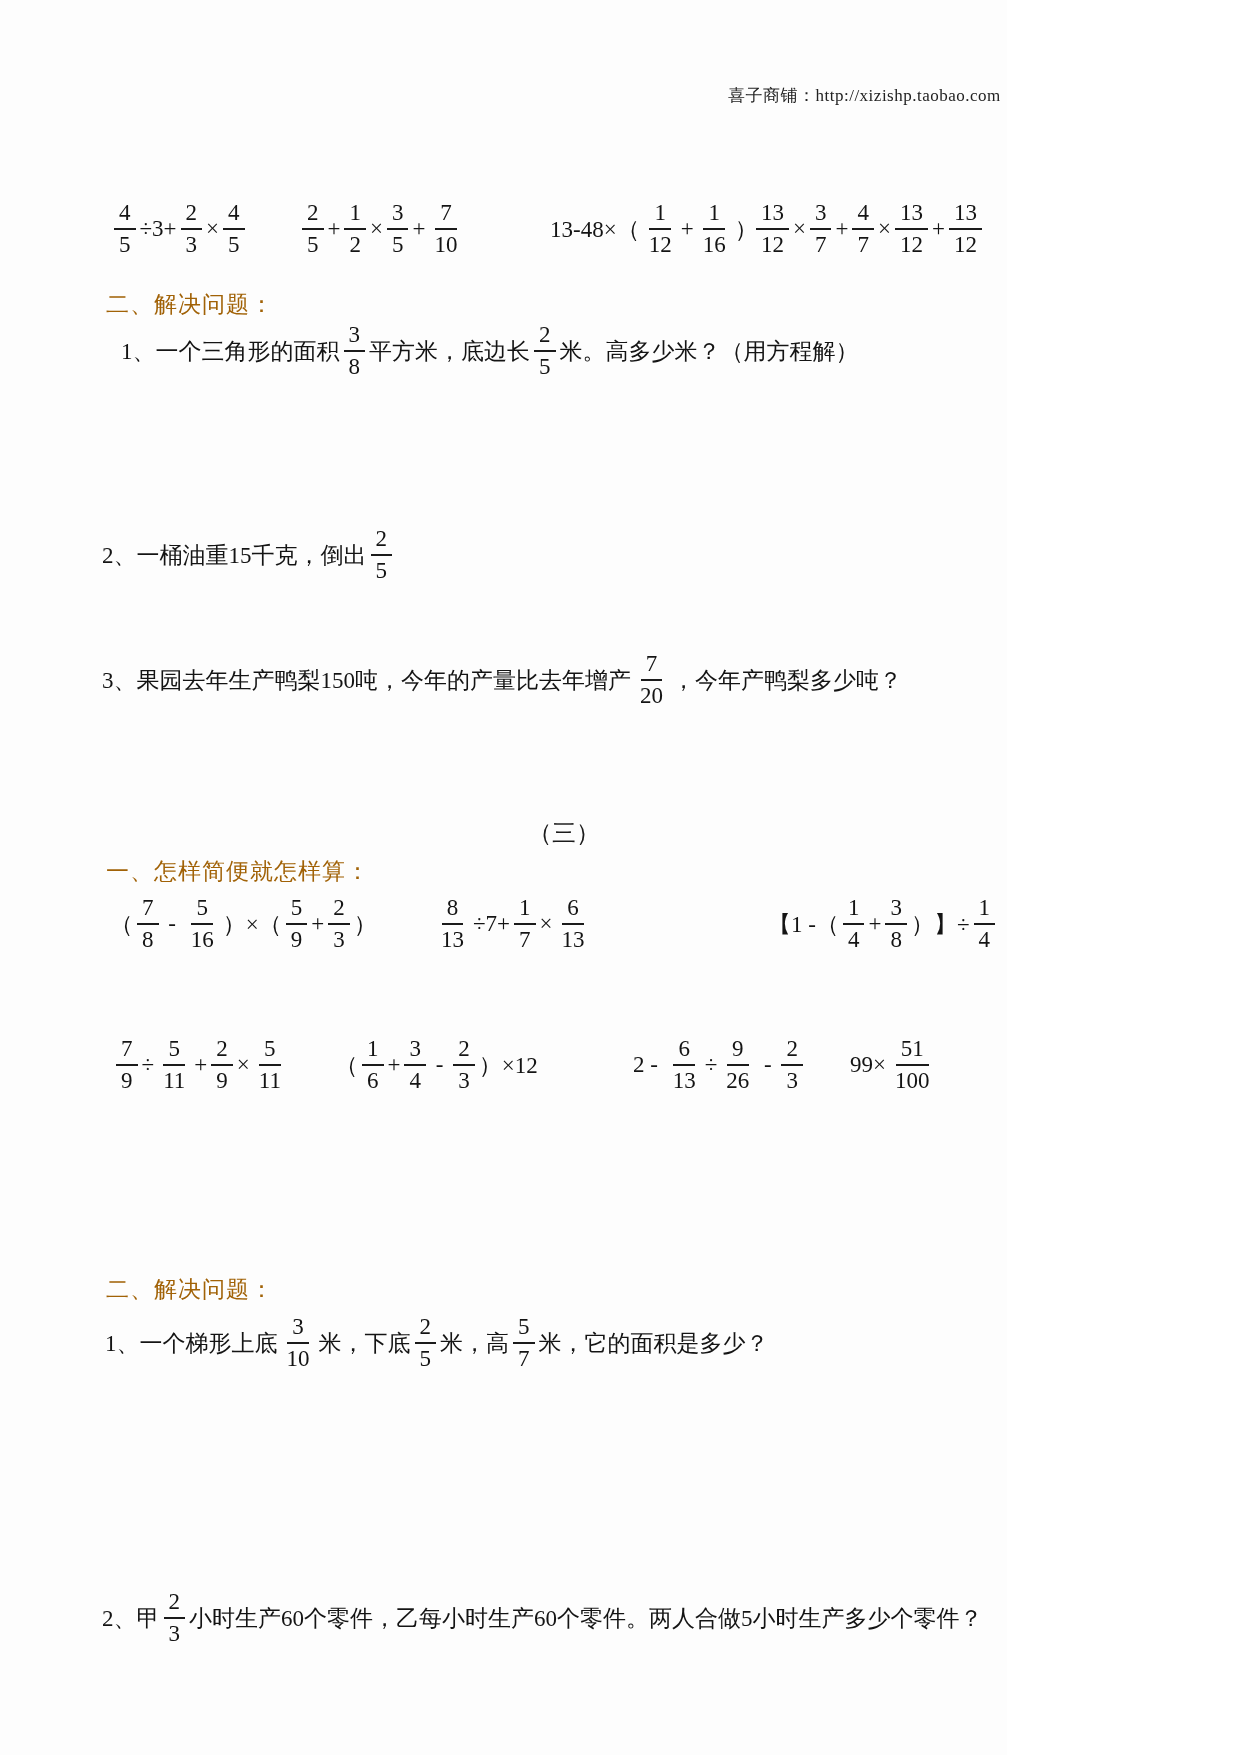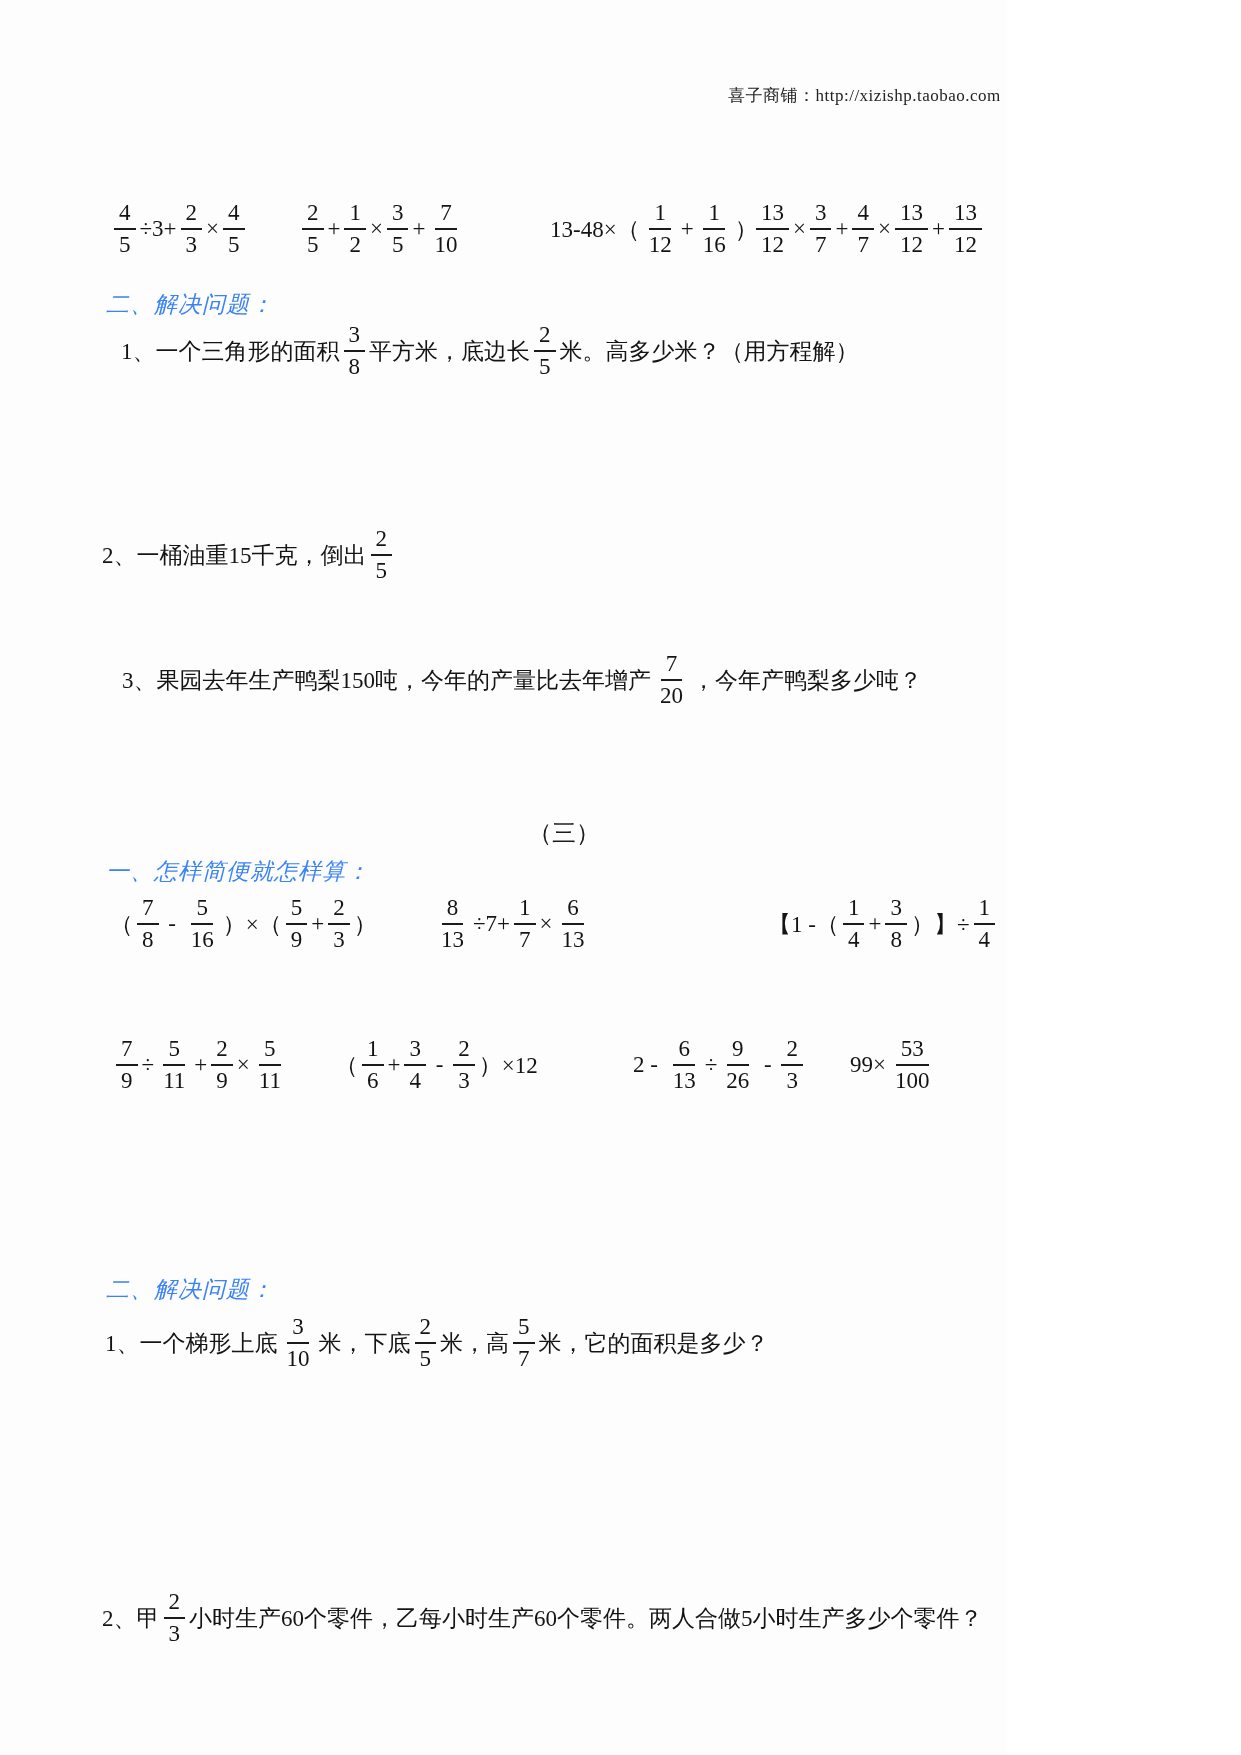--- a/index.html
+++ b/index.html
@@ -17,22 +17,21 @@
     top: 84px;
     left: 728px;
     font-size: 17px;
     letter-spacing: 0.5px;
     color: #222;
   }
   .title {
     position: absolute;
     font-size: 23px;
     letter-spacing: 1px;
-    color: #3b82f6;
-    font-style: italic;
+    color: #a16207;
   }
   .center-head {
     position: absolute;
     font-size: 24px;
     color: #1b1b1b;
   }
   .expr {
     position: absolute;
     display: flex;
     align-items: center;
@@ -157,21 +156,21 @@
       </span>
       <span class="tok">米。高多少米？（用方程解）</span>
     </div>
   <div class="expr" style="left:102px; top:517px; height:76px;">
       <span class="tok">2、一桶油重15千克，倒出</span>
       <span class="frac">
         <span class="fnum">2</span>
         <span class="fden">5</span>
       </span>
     </div>
-  <div class="expr" style="left:102px; top:641px; height:78px;margin-left:20px;">
+  <div class="expr" style="left:102px; top:641px; height:78px;">
       <span class="tok">3、果园去年生产鸭梨150吨，今年的产量比去年增产</span>
       <span class="frac">
         <span class="fnum">7</span>
         <span class="fden">20</span>
       </span>
       <span class="tok">，今年产鸭梨多少吨？</span>
     </div>
 
   <div class="center-head" style="left:528px; top:817px;">（三）</div>
 
@@ -286,21 +285,21 @@
       </span>
       <span class="tok"> - </span>
       <span class="frac">
         <span class="fnum">2</span>
         <span class="fden">3</span>
       </span>
     </div>
   <div class="expr" style="left:850px; top:1026px; height:78px;">
       <span class="tok">99×</span>
       <span class="frac">
-        <span class="fnum">53</span>
+        <span class="fnum">51</span>
         <span class="fden">100</span>
       </span>
     </div>
 
   <div class="title" style="left:106px; top:1274px;">二、解决问题：</div>
 
   <div class="expr" style="left:105px; top:1303px; height:80px;">
       <span class="tok">1、一个梯形上底</span>
       <span class="frac">
         <span class="fnum">3</span>

